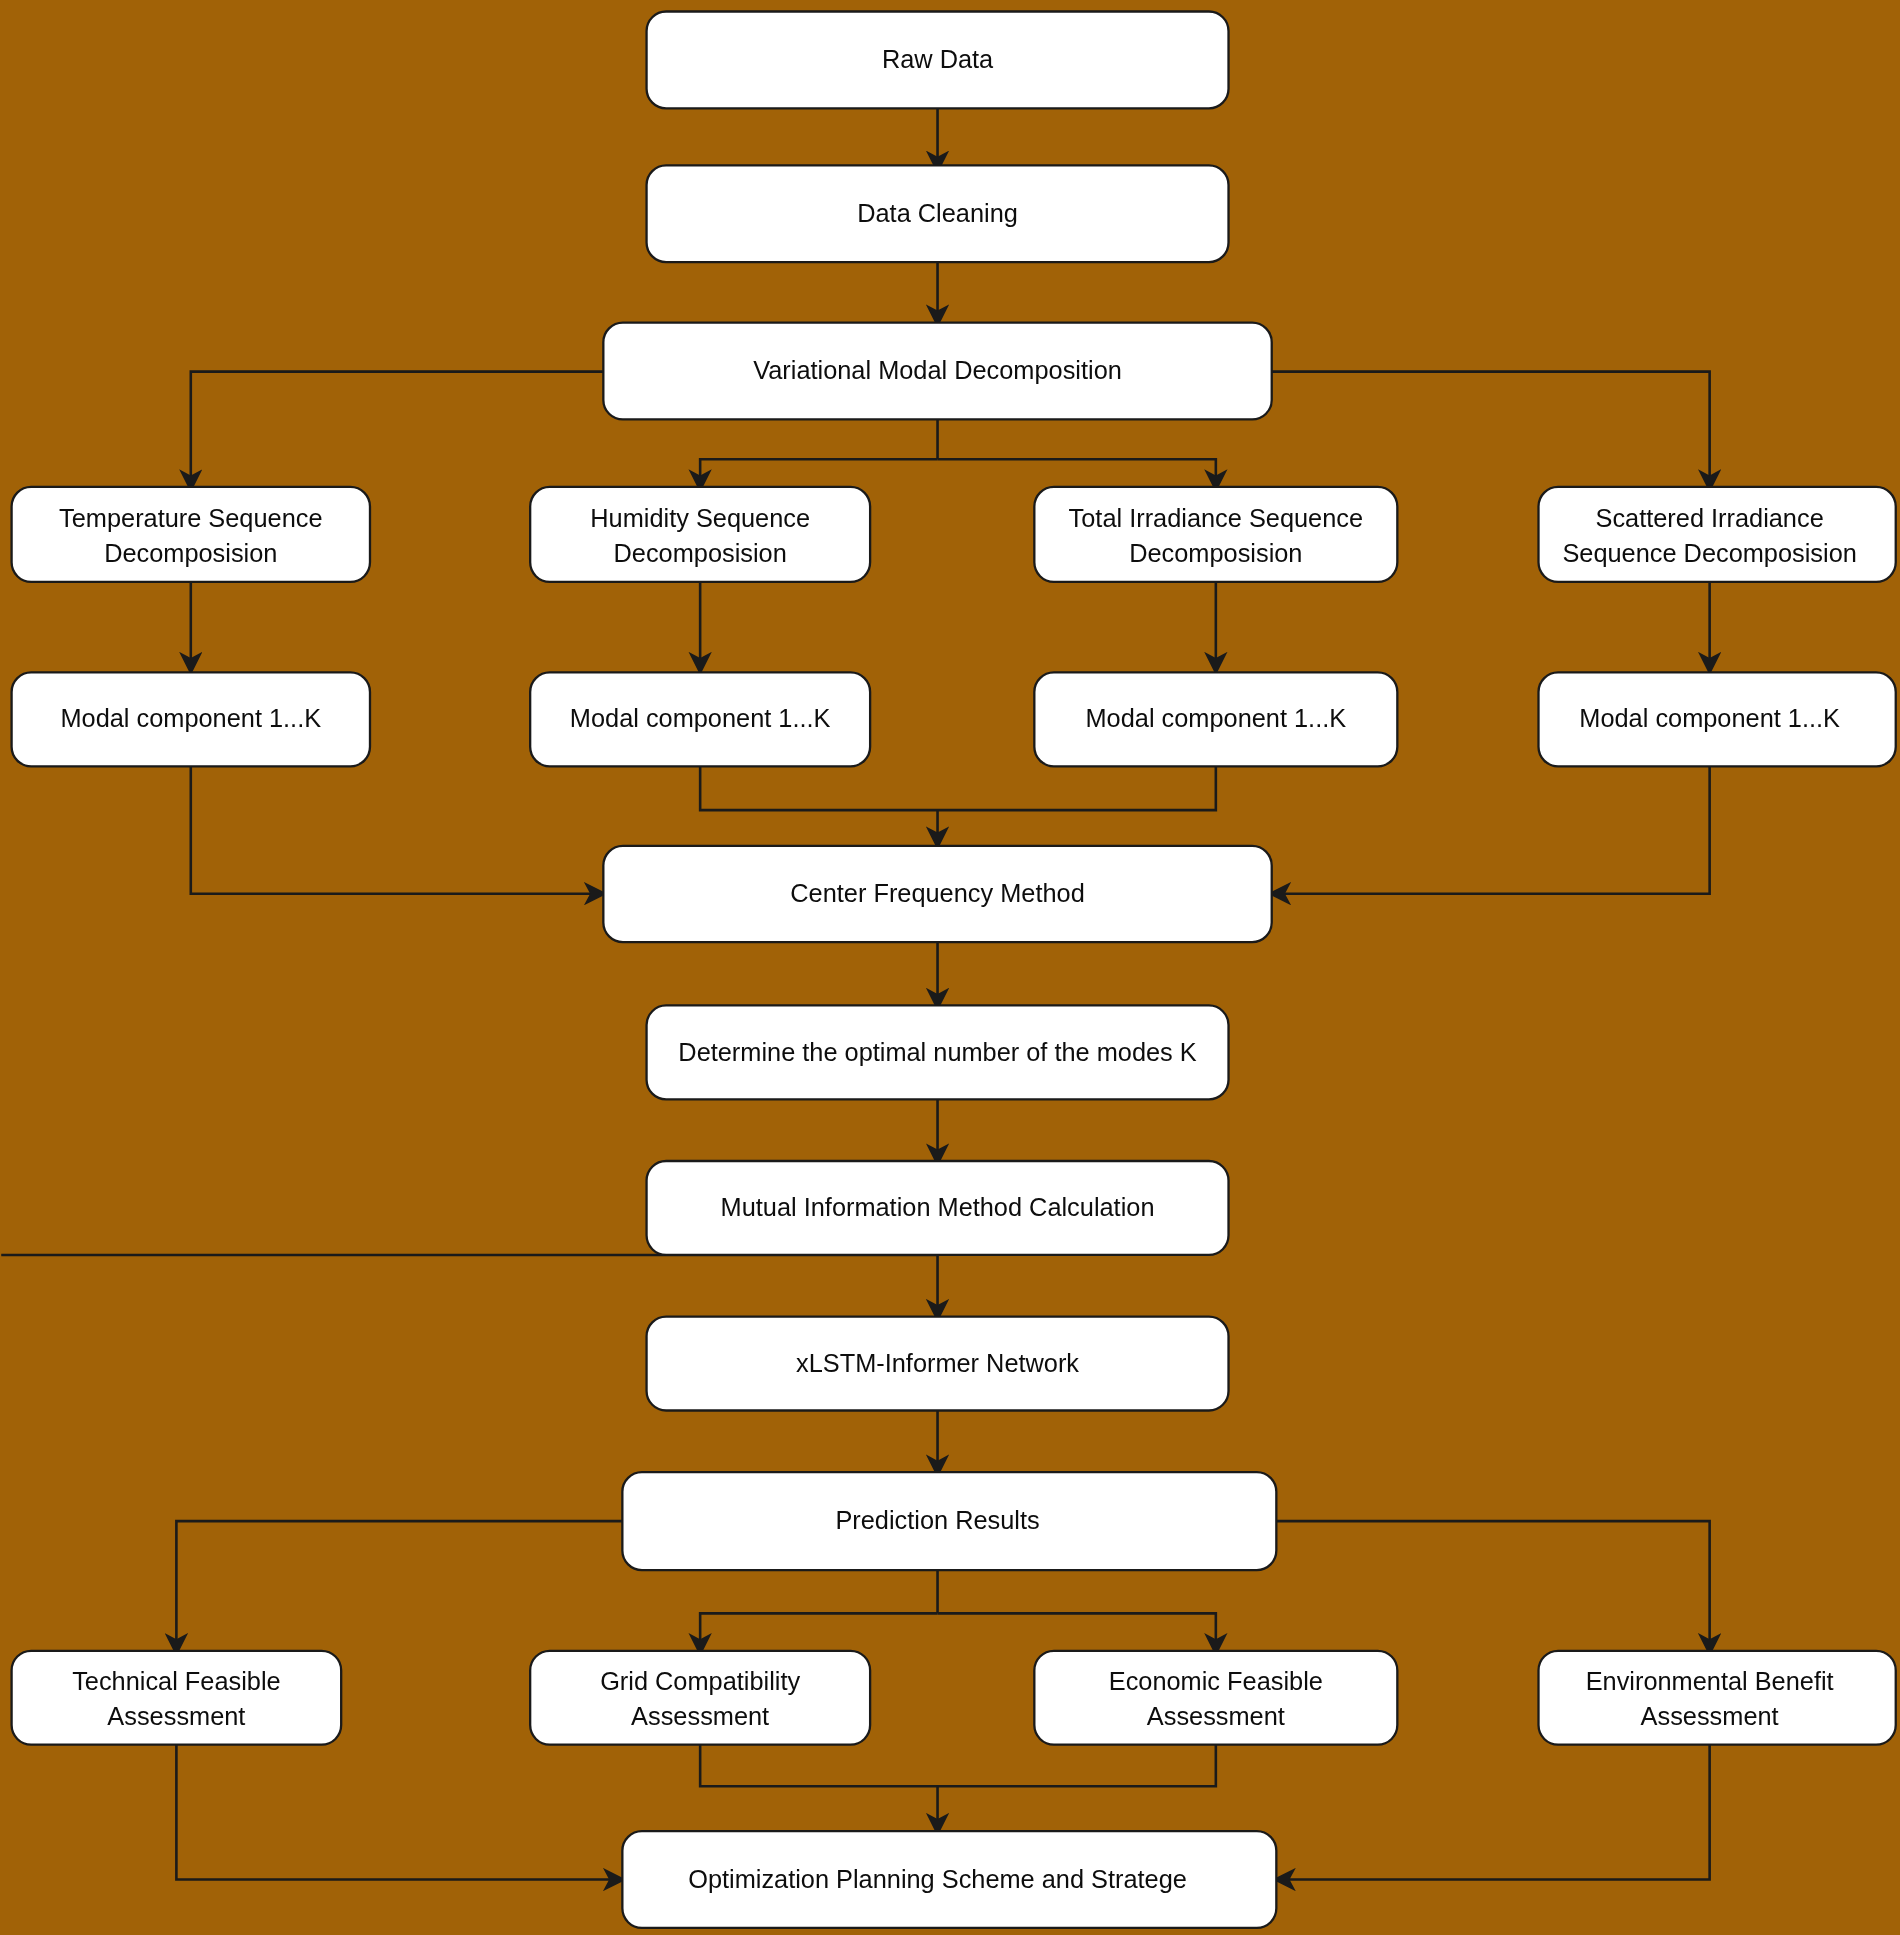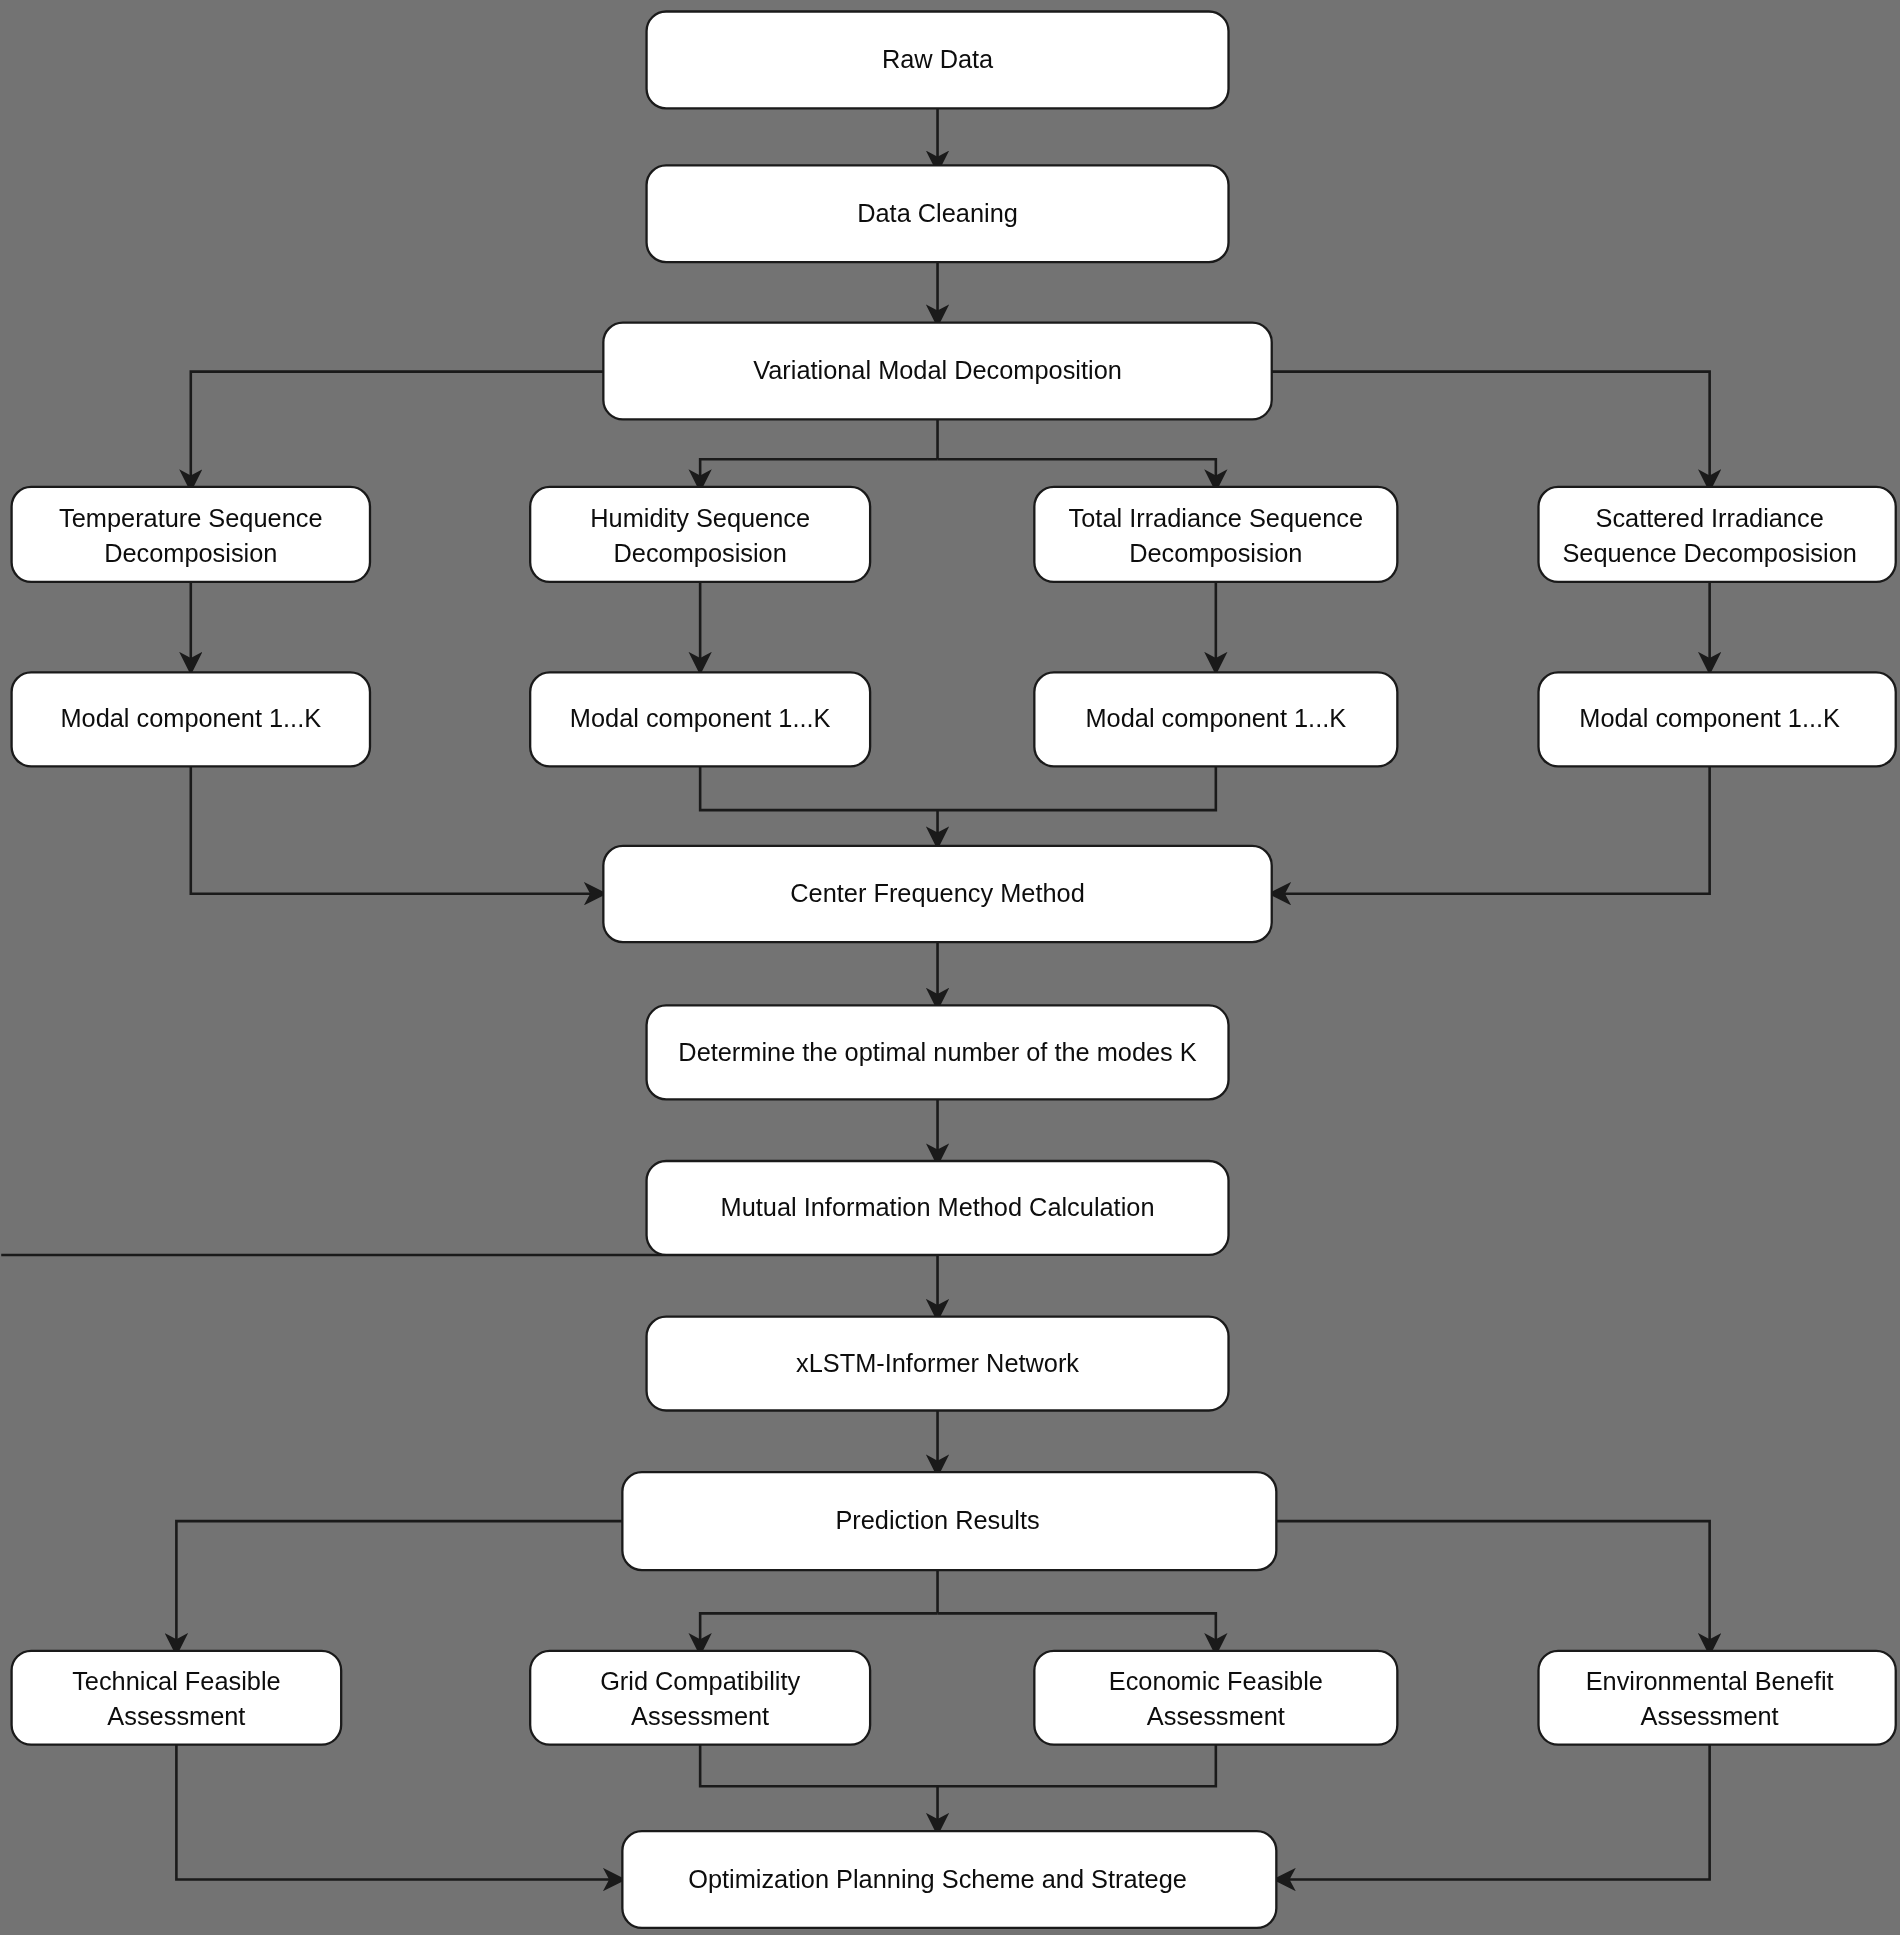--- a/index.html
+++ b/index.html
@@ -7,21 +7,21 @@
     padding: 0;
     background: #ffffff;
   }
   body {
     font-family: "Liberation Sans", sans-serif;
   }
   #flowchart-root {
     position: relative;
     width: 1901px;
     height: 1936px;
-    background: #737373;
+    background: #a16207;
     overflow: hidden;
   }
   svg.diagram {
     display: block;
     width: 1901px;
     height: 1936px;
   }
   .node-rect {
     fill: #ffffff;
     stroke: #1a1a1a;

